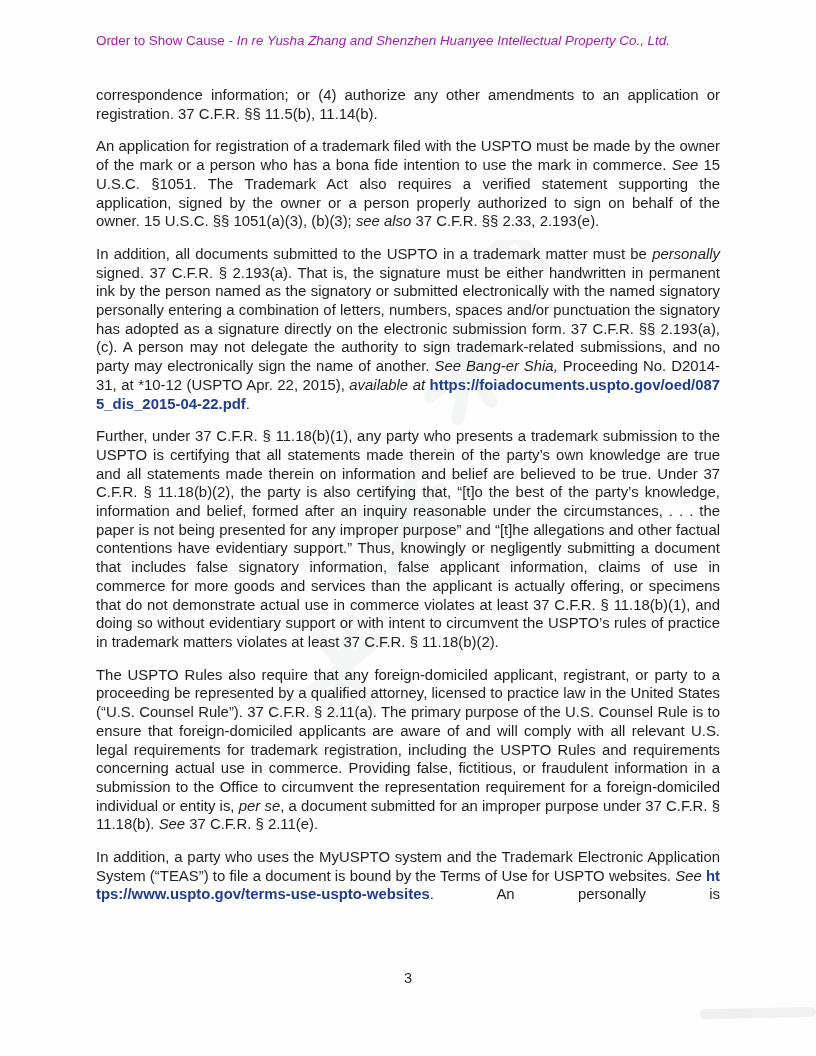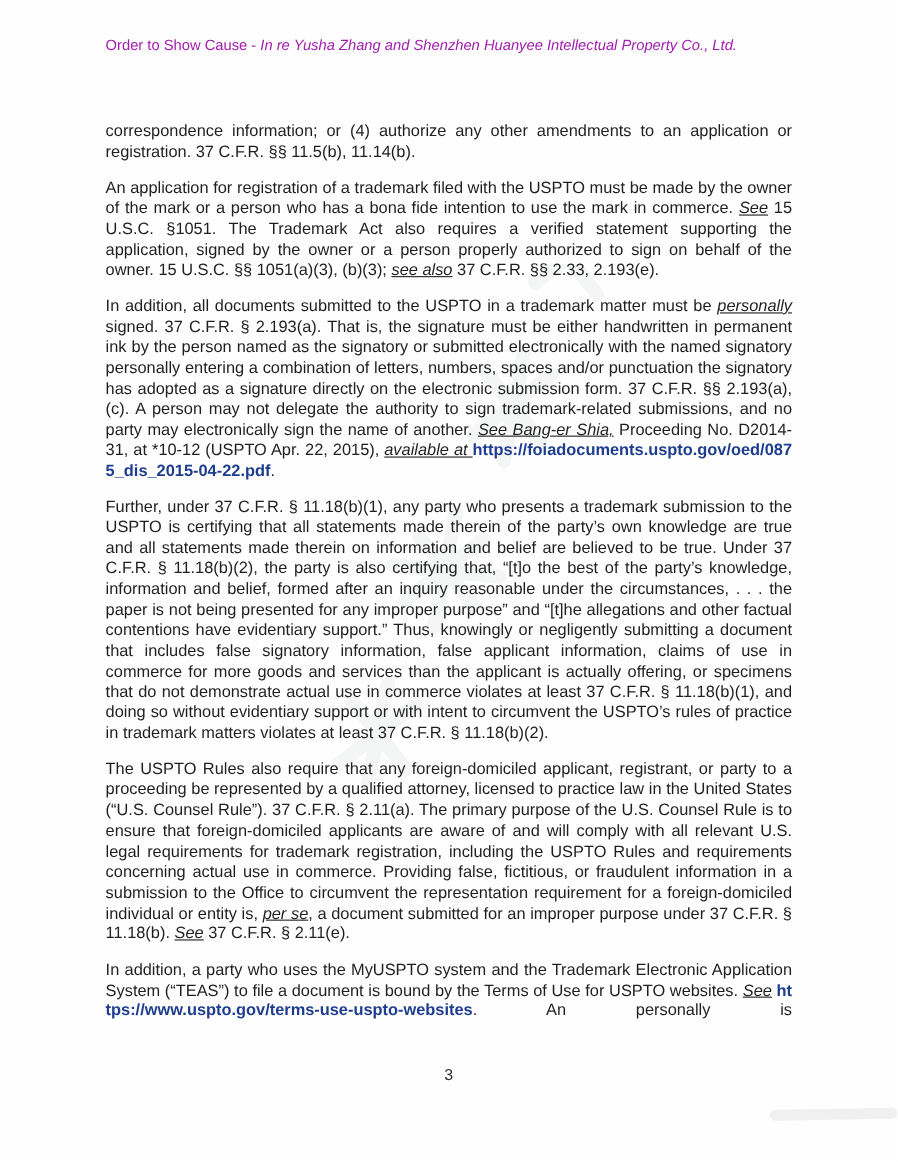--- a/index.html
+++ b/index.html
@@ -39,36 +39,36 @@
     left: 96px;
     width: 624px;
     font-size: 13.4px;
     line-height: 17px;
     white-space: nowrap;
     color: #a21caf;
   }
   .header .i { font-style: italic; }
   .content {
     position: absolute;
-    top: 111px;
+    top: 86px;
     left: 96px;
     width: 624px;
     font-size: 14.9px;
     line-height: 18.7px;
     text-align: justify;
   }
   .content p {
     margin: 0 0 14px 0;
     padding: 0;
   }
   .content p.jl {
     text-align-last: justify;
   }
   .seg-n { font-style: normal; }
-  .seg-i { font-style: italic; text-decoration: underline; }
+  .seg-i { font-style: italic; }
   a.seg-link {
     color: var(--link-color, #1e3d8f);
     font-weight: 700;
     text-decoration: none;
     cursor: pointer;
     word-break: break-all;
   }
   .footer {
     position: absolute;
     top: 970px;

